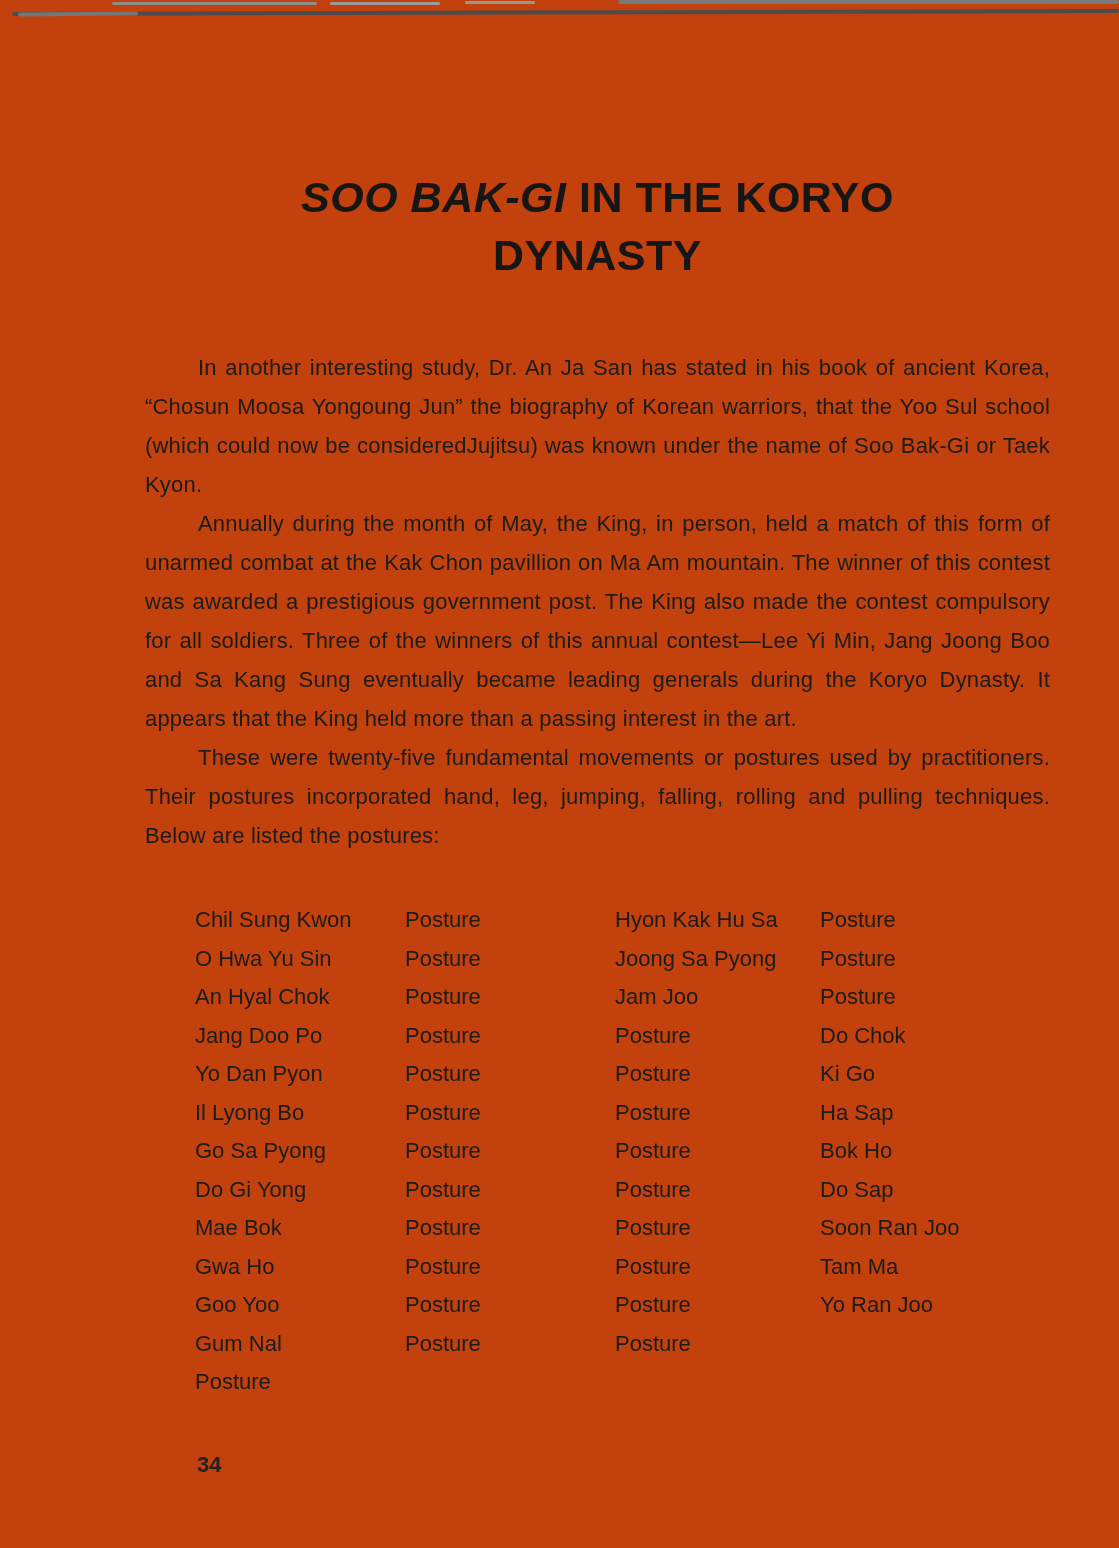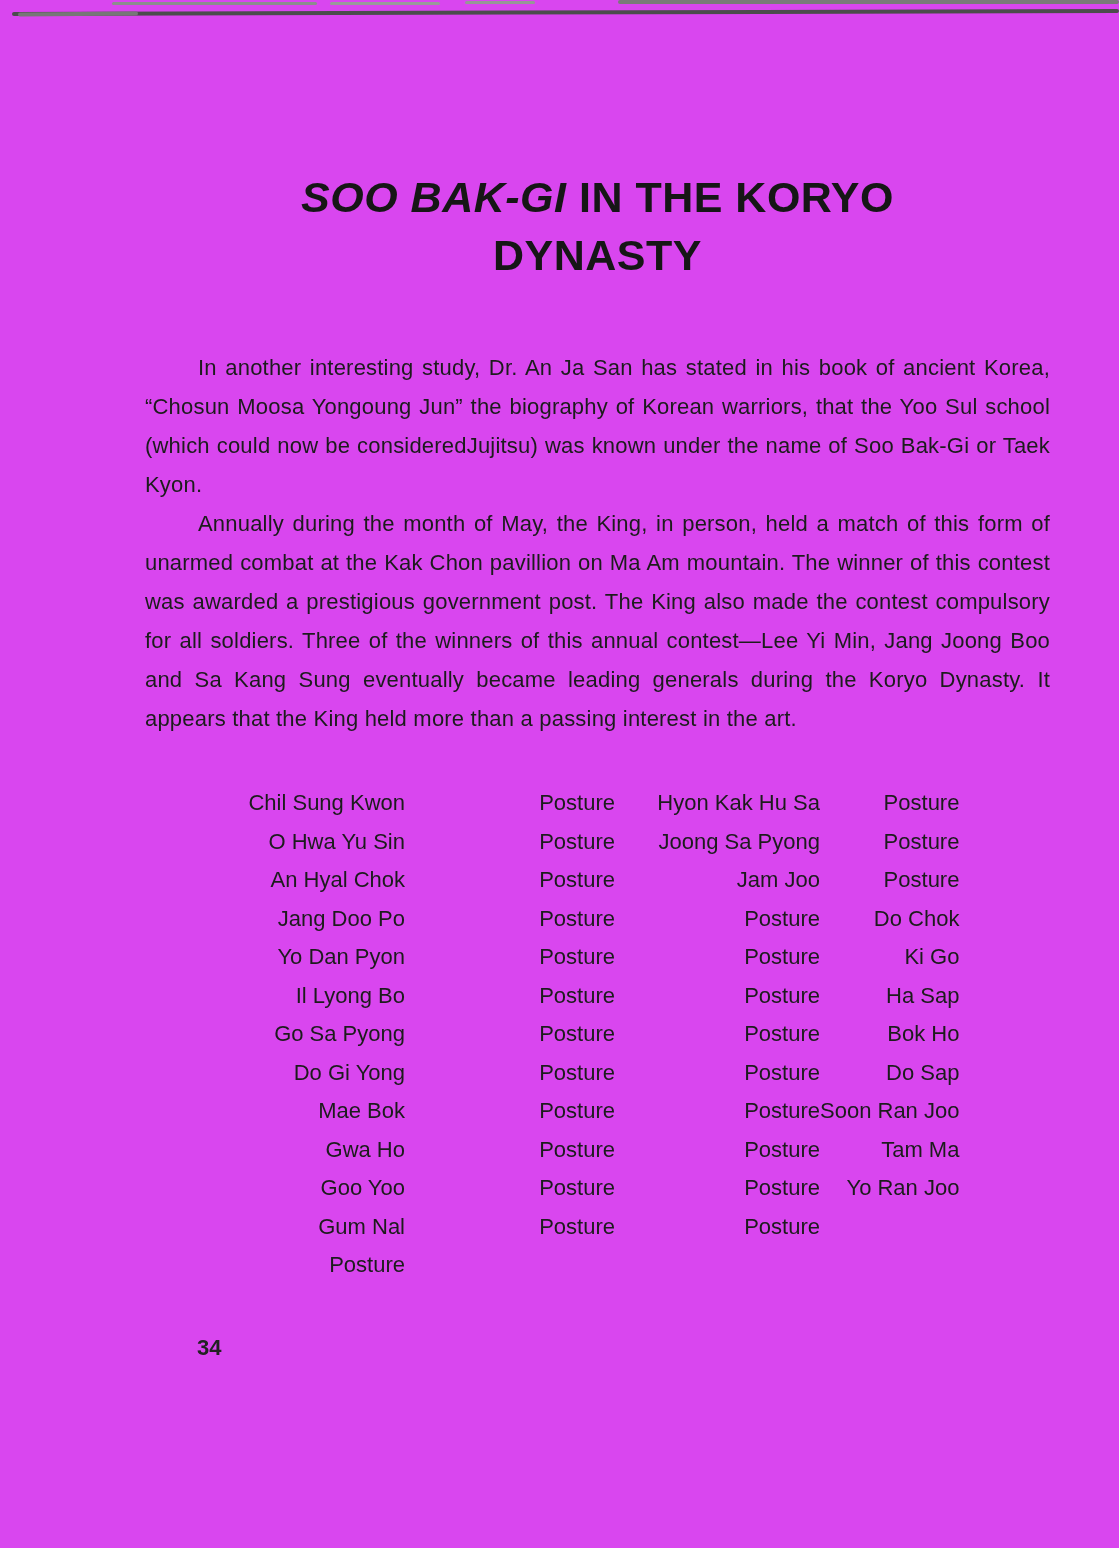--- a/index.html
+++ b/index.html
@@ -4,21 +4,21 @@
 <style>
   html, body {
     margin: 0;
     padding: 0;
     background: #ffffff;
   }
   .page {
     position: relative;
     width: 1119px;
     height: 1548px;
-    background: #d946ef;
+    background: #c2410c;
     overflow: hidden;
     font-family: "Liberation Sans", sans-serif;
     color: #1e1e1e;
   }
   
   .scan-artifacts { position: absolute; top: 0; left: 0; width: 100%; height: 30px; }
   .scan-seg { position: absolute; background: #6e6e6e; border-radius: 2px; }
   .seg-a { top: 2px; left: 112px; width: 205px; height: 3px; background:#8d8d8d; }
   .seg-b { top: 2px; left: 330px; width: 110px; height: 3px; background:#9a9a9a; }
   .seg-c { top: 1px; left: 465px; width: 70px; height: 3px; background:#979797; }
@@ -59,21 +59,21 @@
     color: #1c1c1c;
   }
 
   .postures {
     margin-top: 46px;
     display: flex;
     font-size: 22px;
     line-height: 38.5px;
     color: #1c1c1c;
   }
-  .posture-col { display: grid; text-align: right; }
+  .posture-col { display: grid; }
   .posture-col.left  { margin-left: 50px;  grid-template-columns: 210px auto; width: 420px; }
   .posture-col.right {  grid-template-columns: 205px auto; align-content: start; }
   .pname, .plabel { white-space: nowrap; }
 
   .page-number {
     margin-top: 50px;
     padding-left: 52px;
     font-size: 22px;
     font-weight: bold;
     color: #222;
@@ -93,20 +93,21 @@
     <div class="scan-seg seg-f"></div>
   </div>
 
   <div class="content">
 
     <h1 class="title"><span class="title-italic">SOO BAK-GI</span><span> IN THE KORYO DYNASTY</span></h1>
 
     <div class="body-text">
       <p>In another interesting study, Dr. An Ja San has stated in his book of ancient Korea, “Chosun Moosa Yongoung Jun” the biography of Korean warriors, that the Yoo Sul school (which could now be consideredJujitsu) was known under the name of Soo Bak-Gi or Taek Kyon.</p>
       <p>Annually during the month of May, the King, in person, held a match of this form of unarmed combat at the Kak Chon pavillion on Ma Am mountain. The winner of this contest was awarded a prestigious government post. The King also made the contest compulsory for all soldiers. Three of the winners of this annual contest—Lee Yi Min, Jang Joong Boo and Sa Kang Sung eventually became leading generals during the Koryo Dynasty. It appears that the King held more than a passing interest in the art.</p>
+      <p>These were twenty-five fundamental movements or postures used by practitioners. Their postures incorporated hand, leg, jumping, falling, rolling and pulling techniques. Below are listed the postures:</p>
     </div>
 
     <div class="postures">
 
       <div class="posture-col left">
         <span class="pname">Chil Sung Kwon</span>
         <span class="plabel">Posture</span>
         <span class="pname">O Hwa Yu Sin</span>
         <span class="plabel">Posture</span>
         <span class="pname">An Hyal Chok</span>

